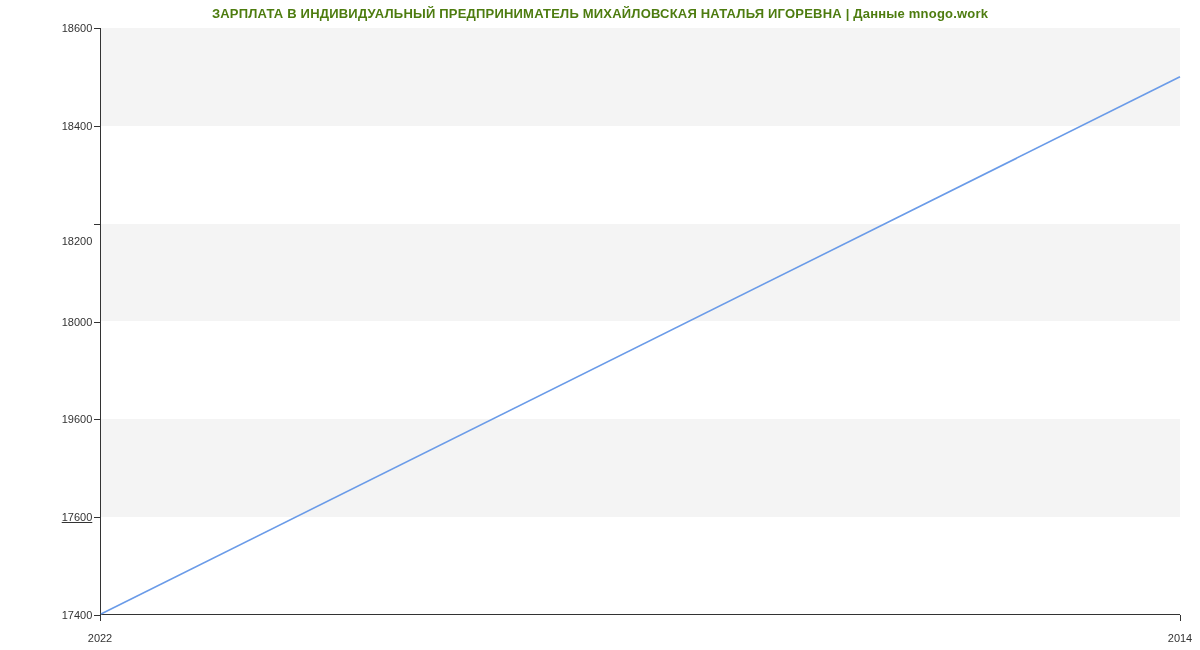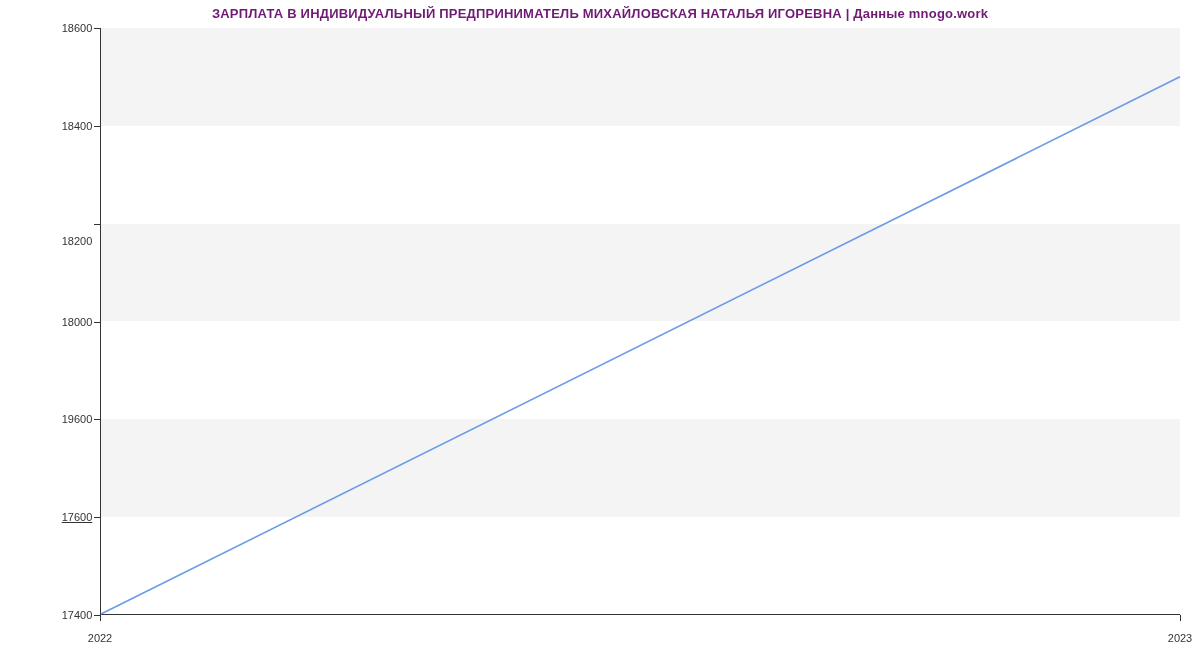--- a/index.html
+++ b/index.html
@@ -17,21 +17,21 @@
     height: 650px;
   }
   .title {
     position: absolute;
     top: 6px;
     left: 0;
     width: 100%;
     text-align: center;
     font-size: 13px;
     font-weight: 600;
-    color: #701a75;
+    color: #4d7c0f;
     letter-spacing: 0.2px;
   }
   .plot-area {
     position: absolute;
     left: 100px;
     top: 28px;
     width: 1080px;   
     height: 587px;   
     border-left: 1px solid #333;
     border-bottom: 1px solid #333;
@@ -108,15 +108,15 @@
     <div class="tick-y" style="top: 321.5px;">18000</div>
     <div class="tick-y-mark" style="top: 321.5px;"></div>
     <div class="tick-y" style="top: 241px;">18200</div>
     <div class="tick-y-mark" style="top: 223.667px;"></div>
     <div class="tick-y" style="top: 125.833px;">18400</div>
     <div class="tick-y-mark" style="top: 125.833px;"></div>
     <div class="tick-y" style="top: 28px;">18600</div>
     <div class="tick-y-mark" style="top: 28px;"></div>
     <div class="tick-x" style="left: 100px;">2022</div>
     <div class="tick-x-mark" style="left: 100px;"></div>
-    <div class="tick-x" style="left: 1180px;">2023</div>
+    <div class="tick-x" style="left: 1180px;">2014</div>
     <div class="tick-x-mark" style="left: 1180px;"></div>
   </div>
 
 </body></html>

